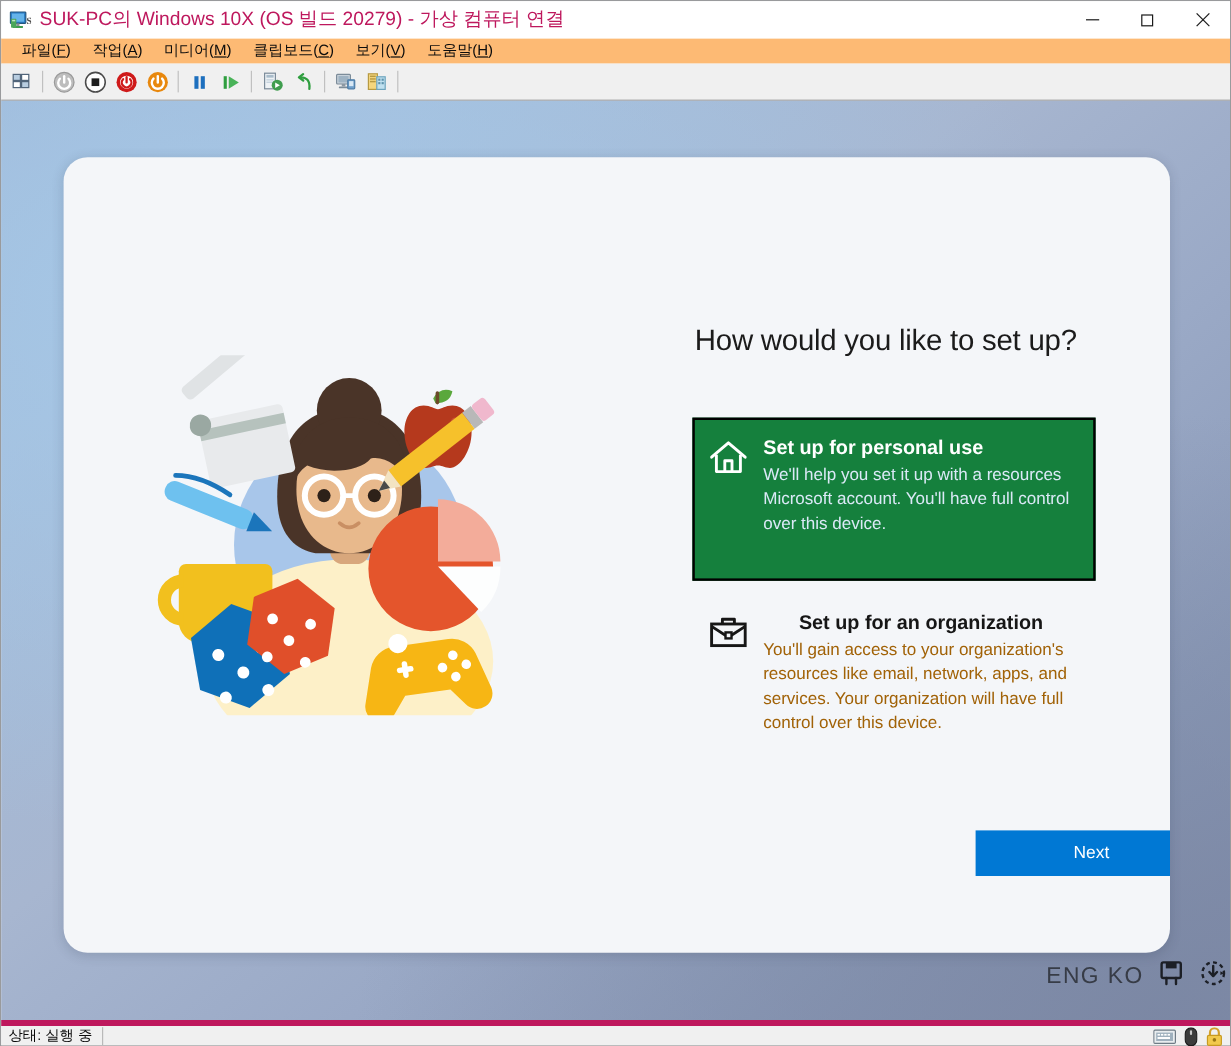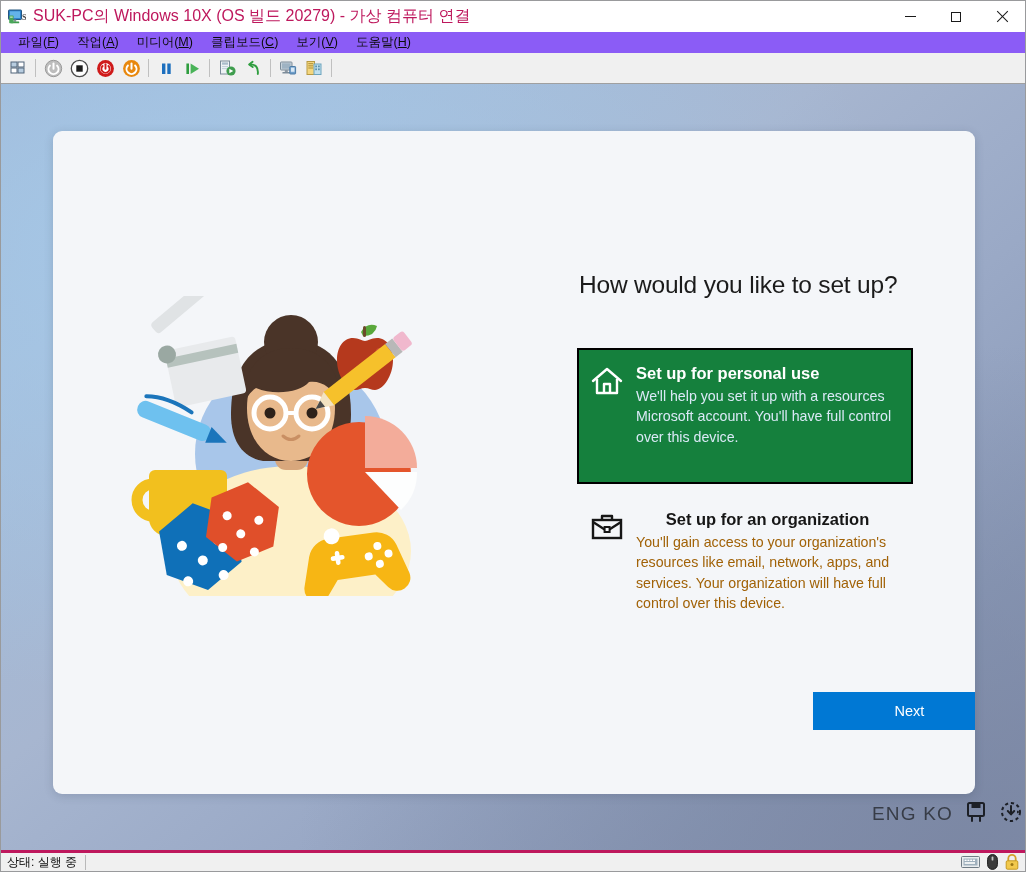--- a/index.html
+++ b/index.html
@@ -37,21 +37,21 @@
   .glyph-close{position:relative;width:12px;height:12px;display:block;}
   .glyph-close:before,.glyph-close:after{
     content:"";position:absolute;left:-1px;top:5px;width:15px;height:1px;background:#1a1a1a;
   }
   .glyph-close:before{transform:rotate(45deg);}
   .glyph-close:after{transform:rotate(-45deg);}
 
   
   .menubar{
     height:21px;min-height:21px;display:flex;align-items:flex-start;
-    background:#8b5cf6;padding-left:8px;
+    background:#fdba74;padding-left:8px;
     border-bottom:0;
   }
   .menu-item{
     font-size:12.5px;color:#0c0c0c;padding:0 9px;white-space:nowrap;line-height:21px;
   }
   .menu-item u{text-decoration:underline;}
 
   
   .toolbar{
     height:31px;min-height:31px;display:flex;align-items:center;
@@ -68,21 +68,21 @@
   }
   .vp-bg-tint{
     position:absolute;inset:0;
     background:
       radial-gradient(120% 100% at 18% 22%, rgba(166,200,231,0.95) 0%, rgba(166,200,231,0.0) 58%),
       radial-gradient(120% 120% at 95% 100%, rgba(122,134,162,0.85) 0%, rgba(122,134,162,0) 55%);
   }
 
   .oobe-card{
     position:absolute;left:52px;top:47px;width:922px;height:663px;
-    background:#f4f6f9;border-radius:9px;
+    background:#f4f6f9;border-radius:20px;
     box-shadow:0 2px 10px rgba(40,50,70,.18);
     overflow:hidden;
   }
 
   
   .illus{position:absolute;left:70px;top:165px;width:330px;height:300px;}
 
   
   .pane{position:absolute;left:524px;top:0;width:360px;height:663px;}
   .oobe-title{
@@ -121,21 +121,21 @@
 
   
   .tray{
     position:absolute;right:2px;bottom:22px;display:flex;align-items:center;gap:12px;
   }
   .tray-lang{font-size:19px;color:#32363f;letter-spacing:1.2px;opacity:.92;}
 
   
   .statusbar{
     height:21px;min-height:21px;display:flex;align-items:center;
-    background:#f0f0f0;border-top:3px solid #be185d;
+    background:#f0f0f0;border-top:5px solid #be185d;
     font-size:12px;color:#0c0c0c;position:relative;box-sizing:border-box;
   }
   .sb-text{padding-left:6px;padding-right:8px;line-height:21px;}
   .sb-div{width:1px;height:15px;background:#b9b9b9;}
   .sb-right{position:absolute;right:6px;top:0;height:21px;display:flex;align-items:center;gap:7px;}
 </style>
 </head>
 <body>
 
 <div class="app">

